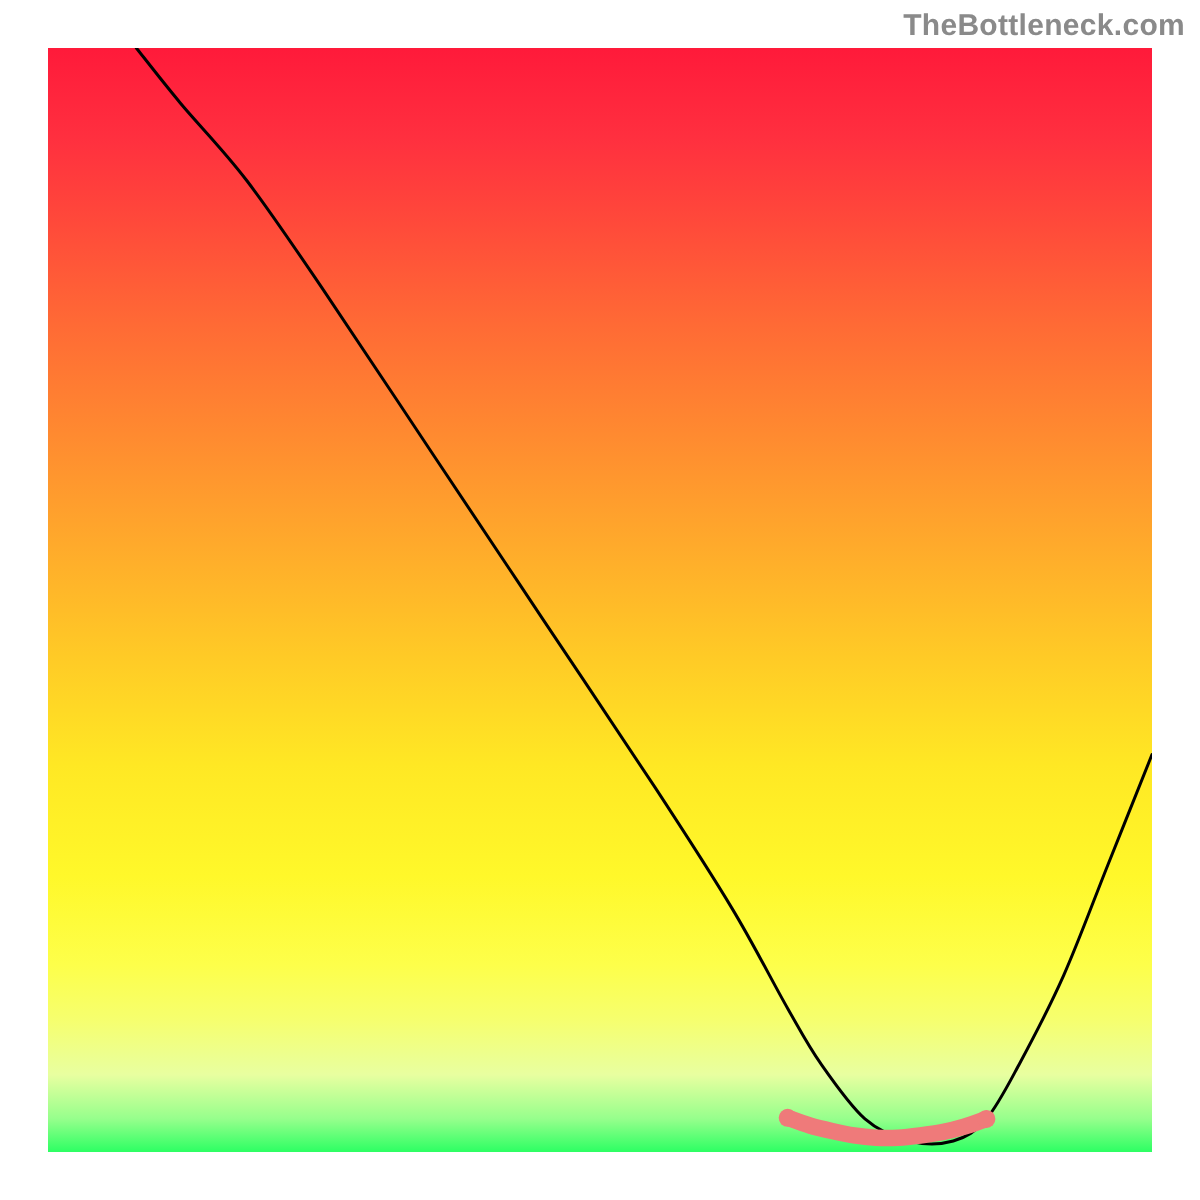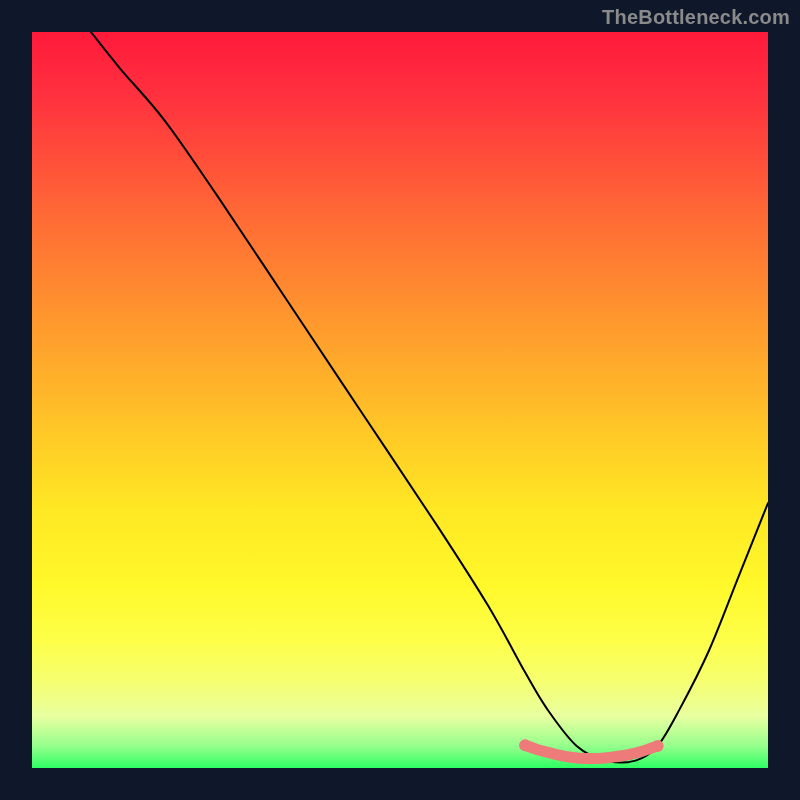--- a/index.html
+++ b/index.html
@@ -1,21 +1,21 @@
 <!DOCTYPE html>
 <html><head>
 <meta charset="utf-8">
 <style>
   * { margin: 0; padding: 0; box-sizing: border-box; }
   html, body { width: 800px; height: 800px; overflow: hidden; background: #000; }
   .frame {
     position: relative;
     width: 800px;
     height: 800px;
-    background: #0f172a;
+    background: #ffffff;
   }
   .plot-area {
     position: absolute;
     left: 32px;
     top: 32px;
     width: 736px;
     height: 736px;
     background: linear-gradient(to bottom,
       #ff1a3a 0%,
       #ff2f3f 8%,

